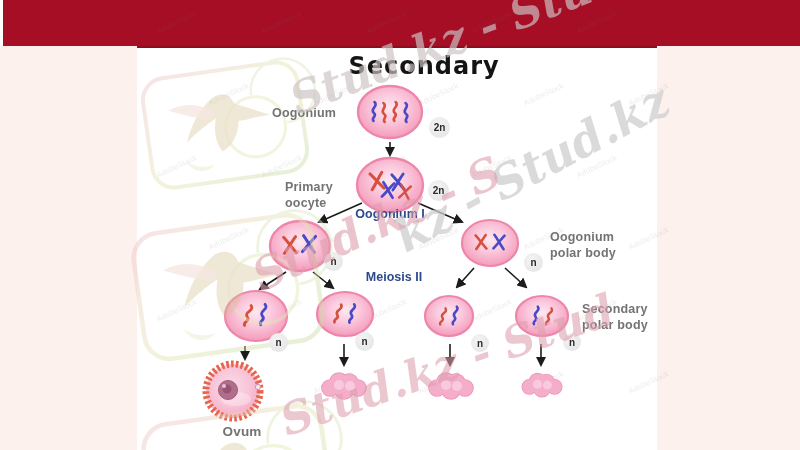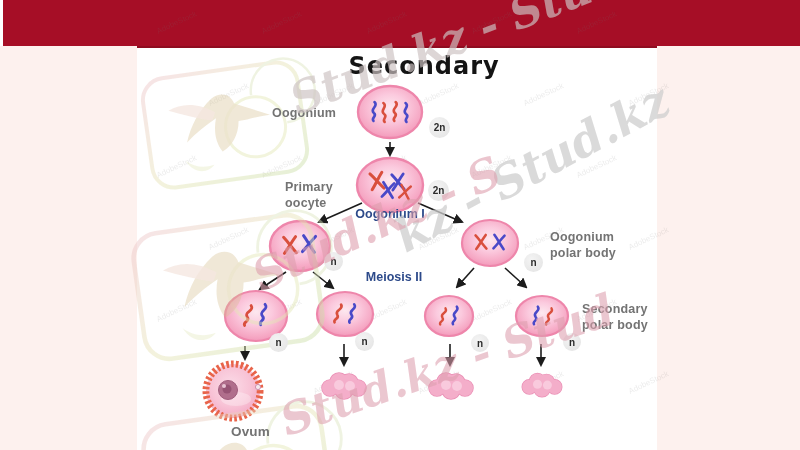--- a/index.html
+++ b/index.html
@@ -212,21 +212,21 @@
   </svg>
 
   <div class="page-title">Secondary</div>
 
   <div class="cell-label" style="left:272px;top:106px;">Oogonium</div>
   <div class="cell-label" style="left:285px;top:180px;width:55px;">Primary oocyte</div>
   <div class="cell-label" style="left:550px;top:230px;width:68px;">Oogonium polar body</div>
   <div class="cell-label" style="left:582px;top:302px;width:70px;">Secondary polar body</div>
   <div class="meiosis" style="left:352px;top:207px;width:76px;">Oogonium I</div>
   <div class="meiosis" style="left:350px;top:270px;width:88px;">Meiosis II</div>
-  <div class="cell-label" style="left:214px;top:424px;width:56px;text-align:right;font-size:13.5px;">Ovum</div>
+  <div class="cell-label" style="left:214px;top:424px;width:56px;text-align:center;font-size:13.5px;">Ovum</div>
 
   <div class="badge b22" style="left:429px;top:117px;">2n</div>
   <div class="badge b22" style="left:428px;top:180px;">2n</div>
   <div class="badge b19" style="left:324px;top:252px;">n</div>
   <div class="badge b19" style="left:524px;top:253px;">n</div>
   <div class="badge b19" style="left:269px;top:333px;">n</div>
   <div class="badge b19" style="left:355px;top:332px;">n</div>
   <div class="badge b18" style="left:471px;top:334px;">n</div>
   <div class="badge b18" style="left:563px;top:333px;">n</div>
 

